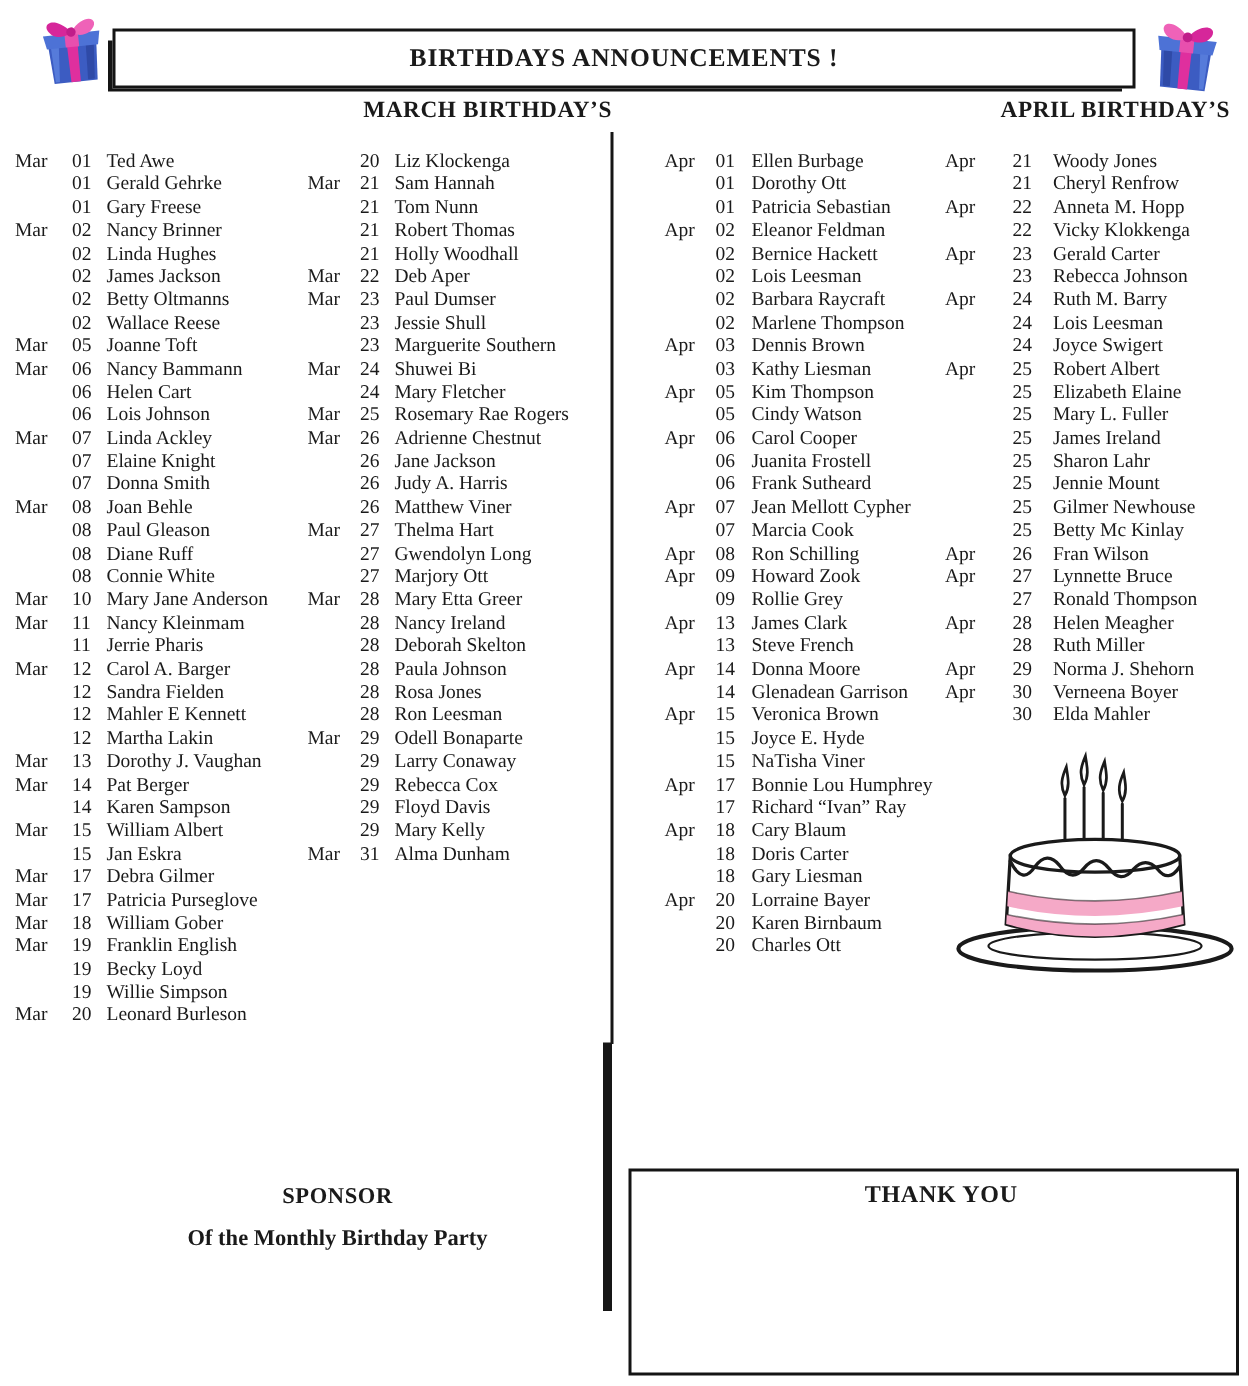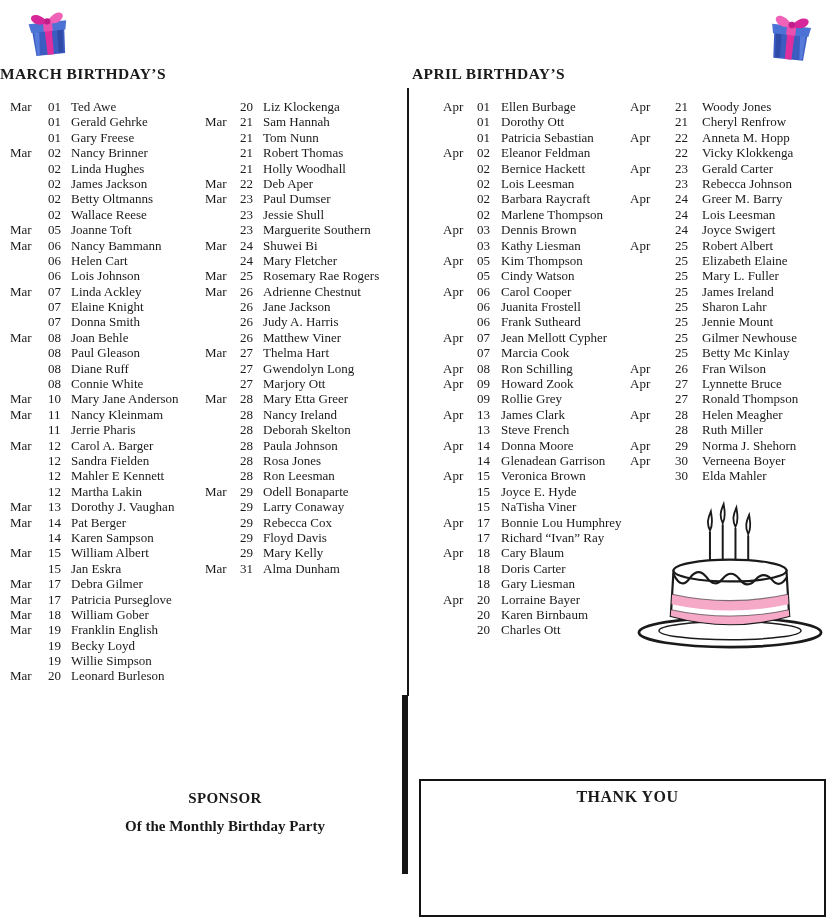--- a/index.html
+++ b/index.html
@@ -14,21 +14,21 @@
     box-shadow:-6px 5px 0 -3px #141414;
     display:flex;align-items:center;justify-content:center;
   }
   .title-box h1{
     margin:0;font-size:17px;font-weight:bold;letter-spacing:.6px;
   }
   .gift{position:absolute;}
   .gift.left{left:22px;top:4px;width:54px;height:58px;}
   .gift.right{left:762px;top:8px;width:56px;height:58px;transform:scaleX(-1);}
   .month-head{
-    position:absolute;top:65px;width:408px;text-align:left;
+    position:absolute;top:65px;width:408px;text-align:right;
     font-size:15.5px;font-weight:bold;letter-spacing:.4px;
   }
   .month-head.march{left:0;}
   .month-head.april{left:412px;}
   
   .vdivider{position:absolute;left:407px;top:88px;width:2px;height:608px;background:#161616;}
   .vbar{position:absolute;left:402px;top:695px;width:6px;height:179px;background:#161616;}
   
   .list{position:absolute;top:99px;}
   .list .row{display:flex;height:15.4px;line-height:15.4px;font-size:13px;white-space:nowrap;}
@@ -83,20 +83,23 @@
         <path d="M9,19 L51,19 L49,29 L11,29 Z" fill="#4d72d6"></path>
         <path d="M26,26 L34,26 L33.5,55 L26.5,55 Z" fill="#df2f9e"></path>
         <path d="M25,19 L35,19 L35,29 L25,29 Z" fill="#e84fae"></path>
         <path d="M30,18 C18,3 6,11 16,19 C21,22 27,21 30,18 Z" fill="#d6269a"></path>
         <path d="M30,18 C42,3 54,11 44,19 C39,22 33,21 30,18 Z" fill="#ef62b8"></path>
         <circle cx="30" cy="18" r="3.5" fill="#c01e8a"></circle>
       </g>
     </svg>
   </div>
 
+  <div class="title-box">
+    <h1>BIRTHDAYS ANNOUNCEMENTS !</h1>
+  </div>
 
   <div class="month-head march">MARCH  BIRTHDAY’S</div>
   <div class="month-head april">APRIL BIRTHDAY’S</div>
 
   <div class="vdivider"></div>
   <div class="vbar"></div>
 
   <div id="march-col1" class="list">
       <div class="row">
         <span class="m">Mar</span>
@@ -650,21 +653,21 @@
         <span class="n">Gerald Carter</span>
       </div>
       <div class="row">
         <span class="m"></span>
         <span class="d">23</span>
         <span class="n">Rebecca Johnson</span>
       </div>
       <div class="row">
         <span class="m">Apr</span>
         <span class="d">24</span>
-        <span class="n">Greer M. Barry</span>
+        <span class="n">Ruth M. Barry</span>
       </div>
       <div class="row">
         <span class="m"></span>
         <span class="d">24</span>
         <span class="n">Lois Leesman</span>
       </div>
       <div class="row">
         <span class="m"></span>
         <span class="d">24</span>
         <span class="n">Joyce Swigert</span>

